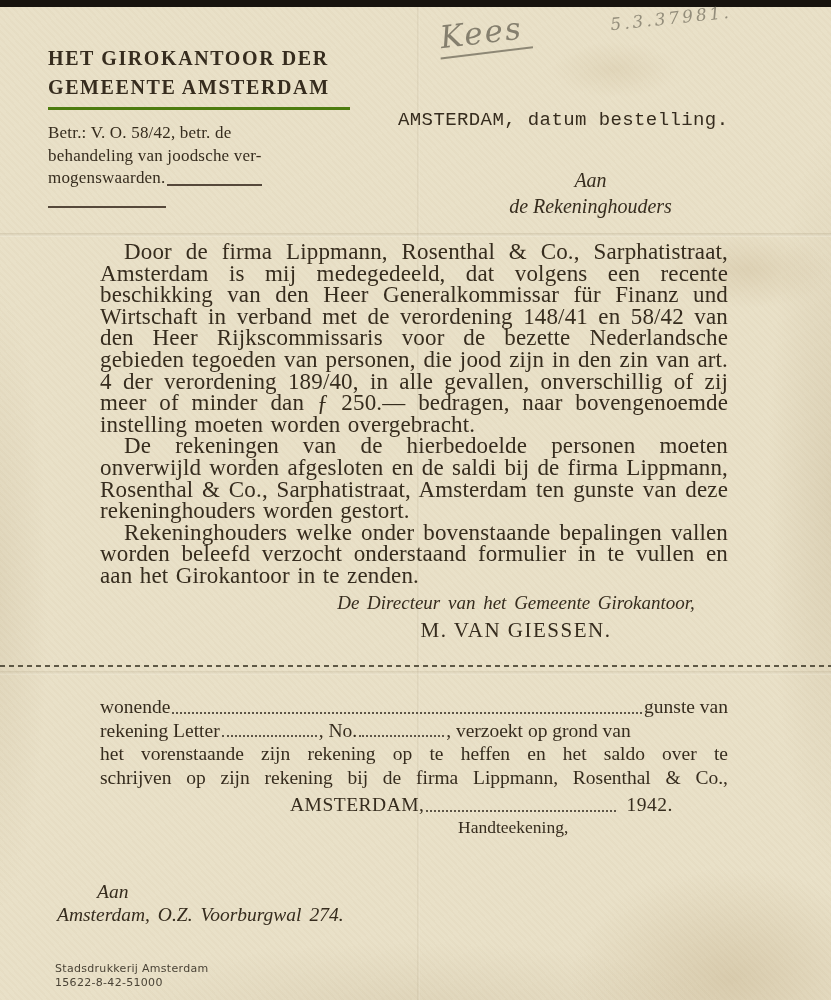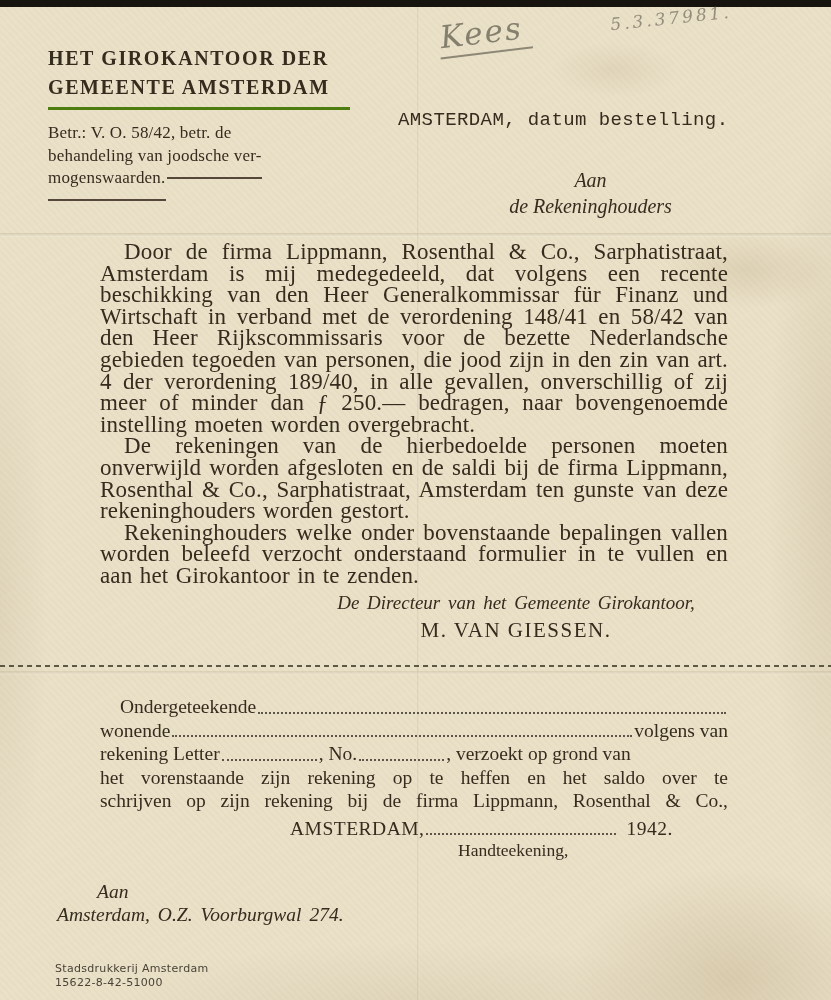--- a/index.html
+++ b/index.html
@@ -30,21 +30,21 @@
     background:linear-gradient(90deg, rgba(110,92,55,.10), rgba(255,253,242,.16));}
   .scan-edge-top{position:absolute;top:0;left:0;right:0;height:7px;background:#17130e;}
 
   
   .letterhead{position:absolute;left:48px;top:44px;width:302px;}
   .lh-title{
     font-weight:bold;font-size:20px;line-height:29px;letter-spacing:1.6px;
     border-bottom:3px solid #4d7c0f;padding-bottom:5px;white-space:nowrap;
   }
   .lh-betr{font-size:17px;line-height:22.5px;margin-top:12px;letter-spacing:.2px;}
-  .u-rule{border-bottom:2px solid #55483a;padding-bottom:12px;}
+  .u-rule{border-bottom:2px solid #55483a;padding-bottom:19px;}
 
   
   .hand{font-style:italic;color:var(--pencil,#857f6e);}
   .hand-kees{
     position:absolute;left:438px;top:14px;font-size:31px;letter-spacing:2px;
     transform:rotate(-7deg);border-bottom:2px solid #8d8775;padding:0 8px 2px 2px;
     font-family:"DejaVu Serif", serif;
   }
   .hand-num{
     position:absolute;left:610px;top:8px;font-size:17px;letter-spacing:3px;
@@ -129,28 +129,23 @@
 
 <div class="signature">
   <div class="sig-role">De Directeur van het Gemeente Girokantoor,</div>
   <div class="sig-name">M. VAN GIESSEN.</div>
 </div>
 
 <div class="dashed-sep"></div>
 
 <div class="formblock">
   <div class="formline">
-    <span class="indent"></span>
-    <span class="txt">Ondergeteekende</span>
-    <span class="leader"></span>
-  </div>
-  <div class="formline">
     <span class="txt">wonende</span>
     <span class="leader"></span>
-    <span class="txt">volgens van</span>
+    <span class="txt">gunste van</span>
   </div>
   <div class="formline">
     <span class="txt">rekening Letter</span>
     <span class="leader w95"></span>
     <span class="txt">, No.</span>
     <span class="leader w85"></span>
     <span class="txt">, verzoekt op grond van</span>
   </div>
   <div class="justline">het vorenstaande zijn rekening op te heffen en het saldo over te</div>
   <div class="justline">schrijven op zijn rekening bij de firma Lippmann, Rosenthal &amp; Co.,</div>

